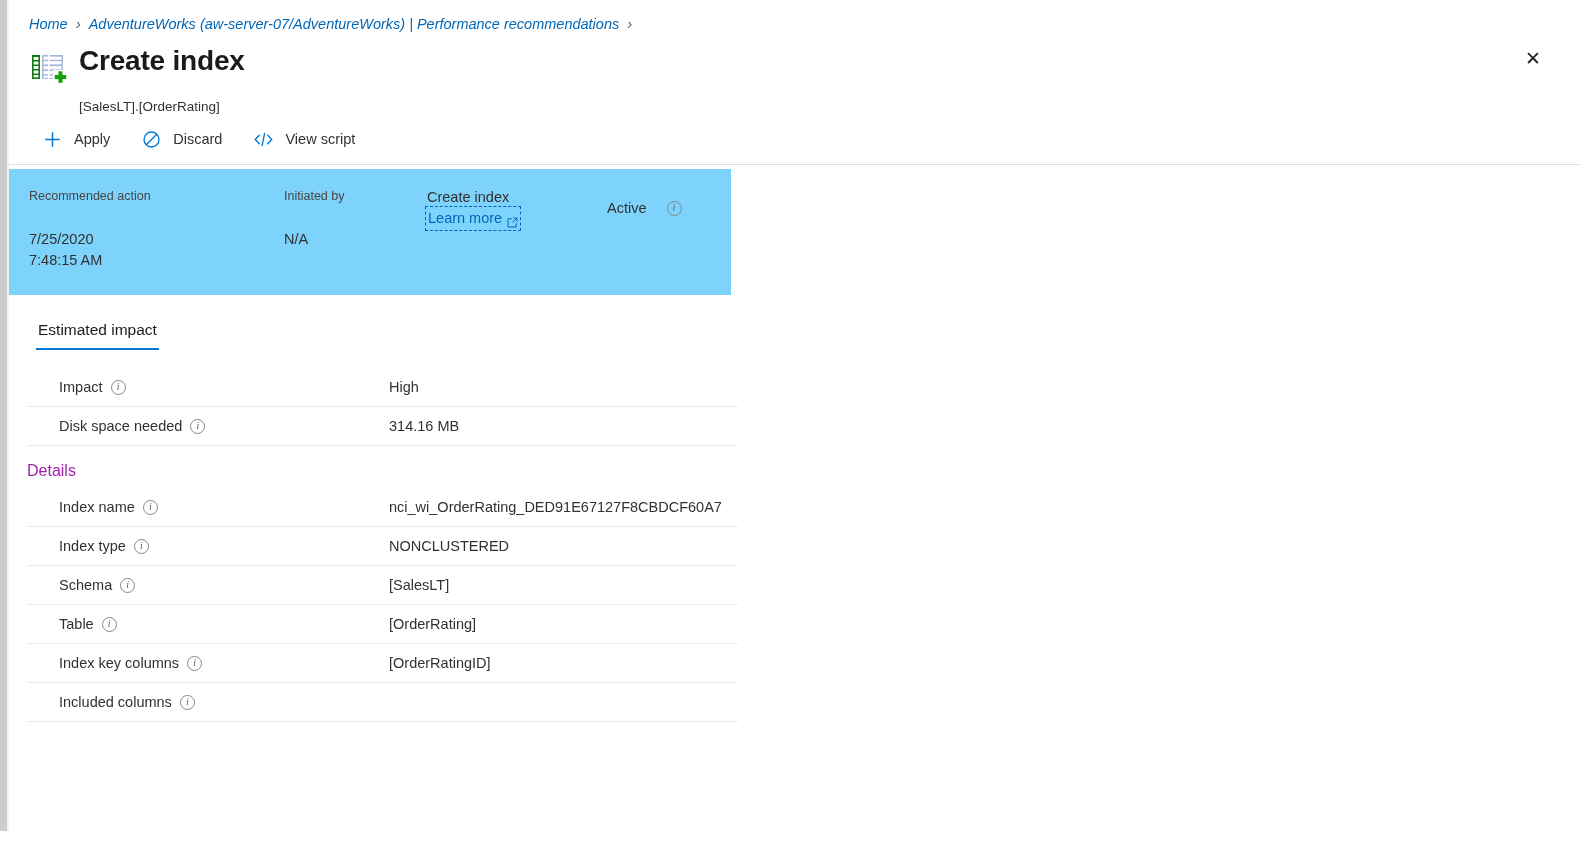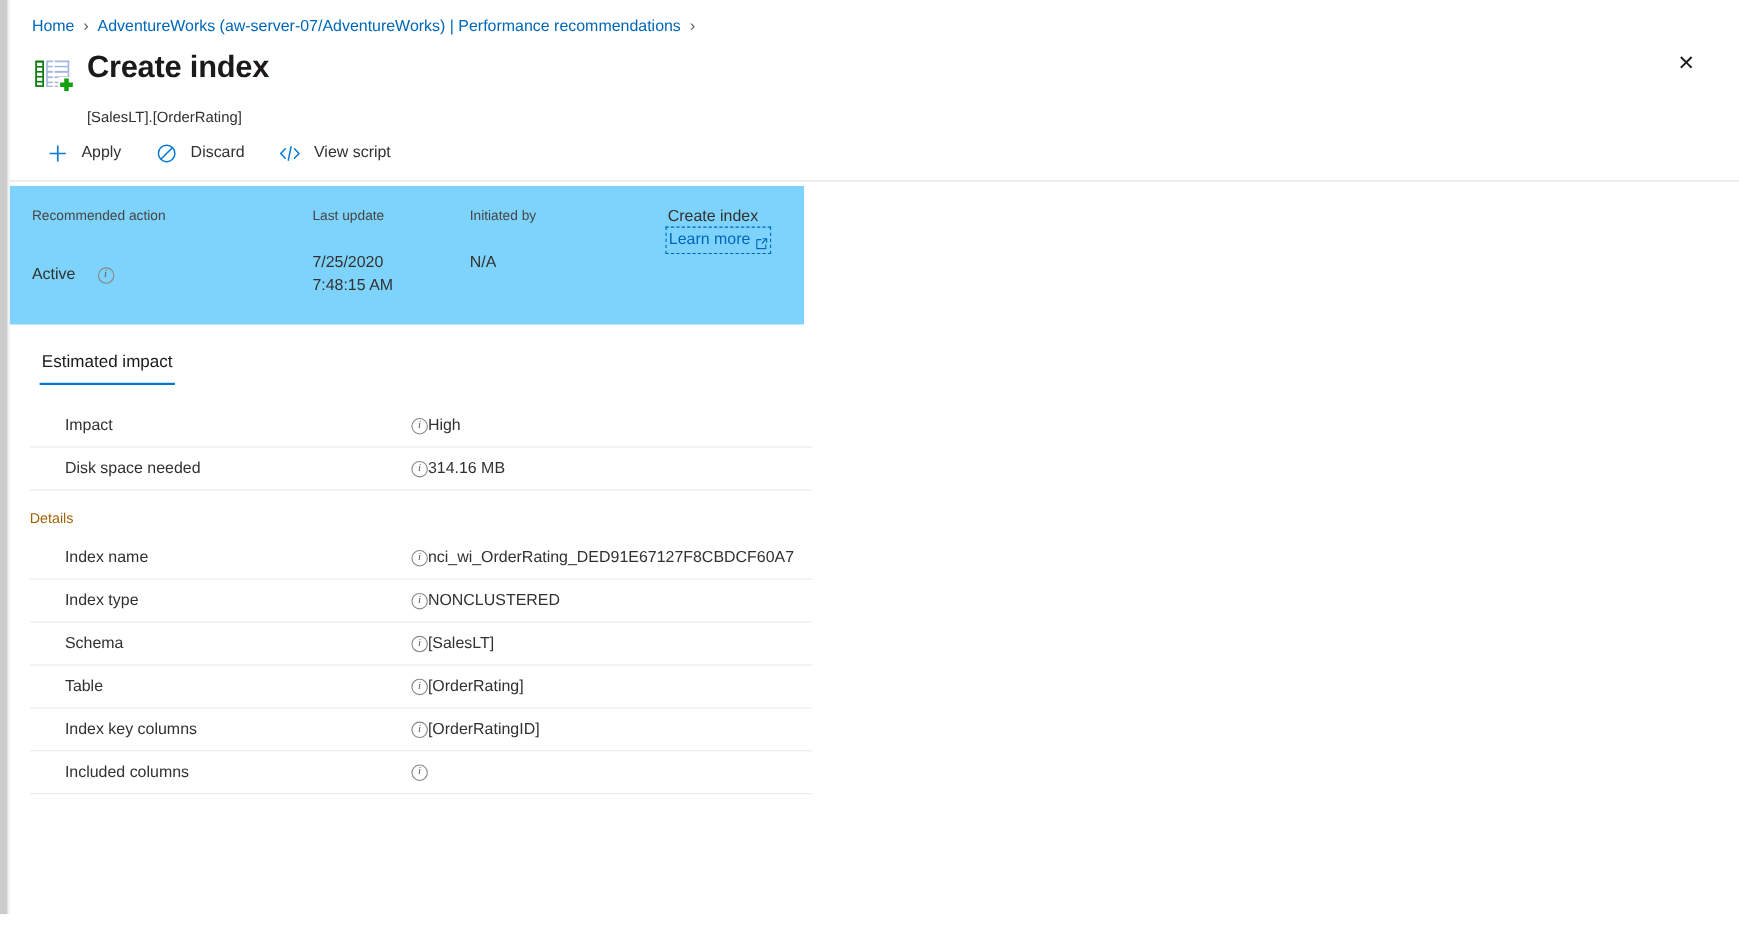--- a/index.html
+++ b/index.html
@@ -44,20 +44,21 @@
   }
 
   
   .breadcrumb {
     display: flex;
     align-items: flex-end;
     padding: 14px 0 0 20px;
     font-size: 14.5px;
     line-height: 20px;
     white-space: nowrap;
+    font-style: italic;
   }
   .crumb-link {
     color: #0067b8;
     cursor: pointer;
   }
   .crumb-sep {
     color: #605e5c;
     margin: 0 8px;
     font-size: 15px;
     font-weight: 300;
@@ -250,31 +251,30 @@
   }
   .drow-label {
     width: 362px;
     flex: 0 0 362px;
     display: flex;
     align-items: center;
     font-size: 14.5px;
     color: #323130;
     padding-left: 32px;
     box-sizing: border-box;
-    justify-content: space-between;
   }
   .drow-value {
     font-size: 14.5px;
     color: #323130;
     white-space: nowrap;
     overflow: hidden;
   }
   .section-label {
-    font-size: 13px;
-    color: #a16207;
+    font-size: 16px;
+    color: #a21caf;
     margin: 14px 0 2px 18px;
     line-height: 22px;
   }
 </style>
 </head>
 <body>
 
 <div class="blade-edge"></div>
 <div class="blade-edge-inner"></div>
 
@@ -341,21 +341,20 @@
           <path d="M6.3 5.2 2.2 9.5l4.1 4.3M14.7 5.2l4.1 4.3-4.1 4.3M11.6 3.4 9.1 15.6" stroke="#0078d4" stroke-width="1.35" fill="none" stroke-linecap="round" stroke-linejoin="round"></path>
         </svg>
       </span>
       <span>View script</span>
     </button>
   </div>
 
   <div class="info-strip">
     <div class="info-grid">
       <div class="info-head">Recommended action</div>
-      <div class="info-head">Last update</div>
       <div class="info-head">Initiated by</div>
 
       <div class="info-cell">
         <div class="recommended-action-name">Create index</div>
         <a class="learn-more">
           <span>Learn more</span>
           <span class="ext-link-icon">
             <svg width="11" height="11" viewBox="0 0 11 11" aria-hidden="true">
               <path d="M1 1.8h4.2M1 1.8v8.2h8.2V6.2" stroke="#0067b8" stroke-width="1" fill="none"></path>
               <path d="M6.4 1h3.6v3.6M10 1 5.6 5.4" stroke="#0067b8" stroke-width="1" fill="none"></path>

